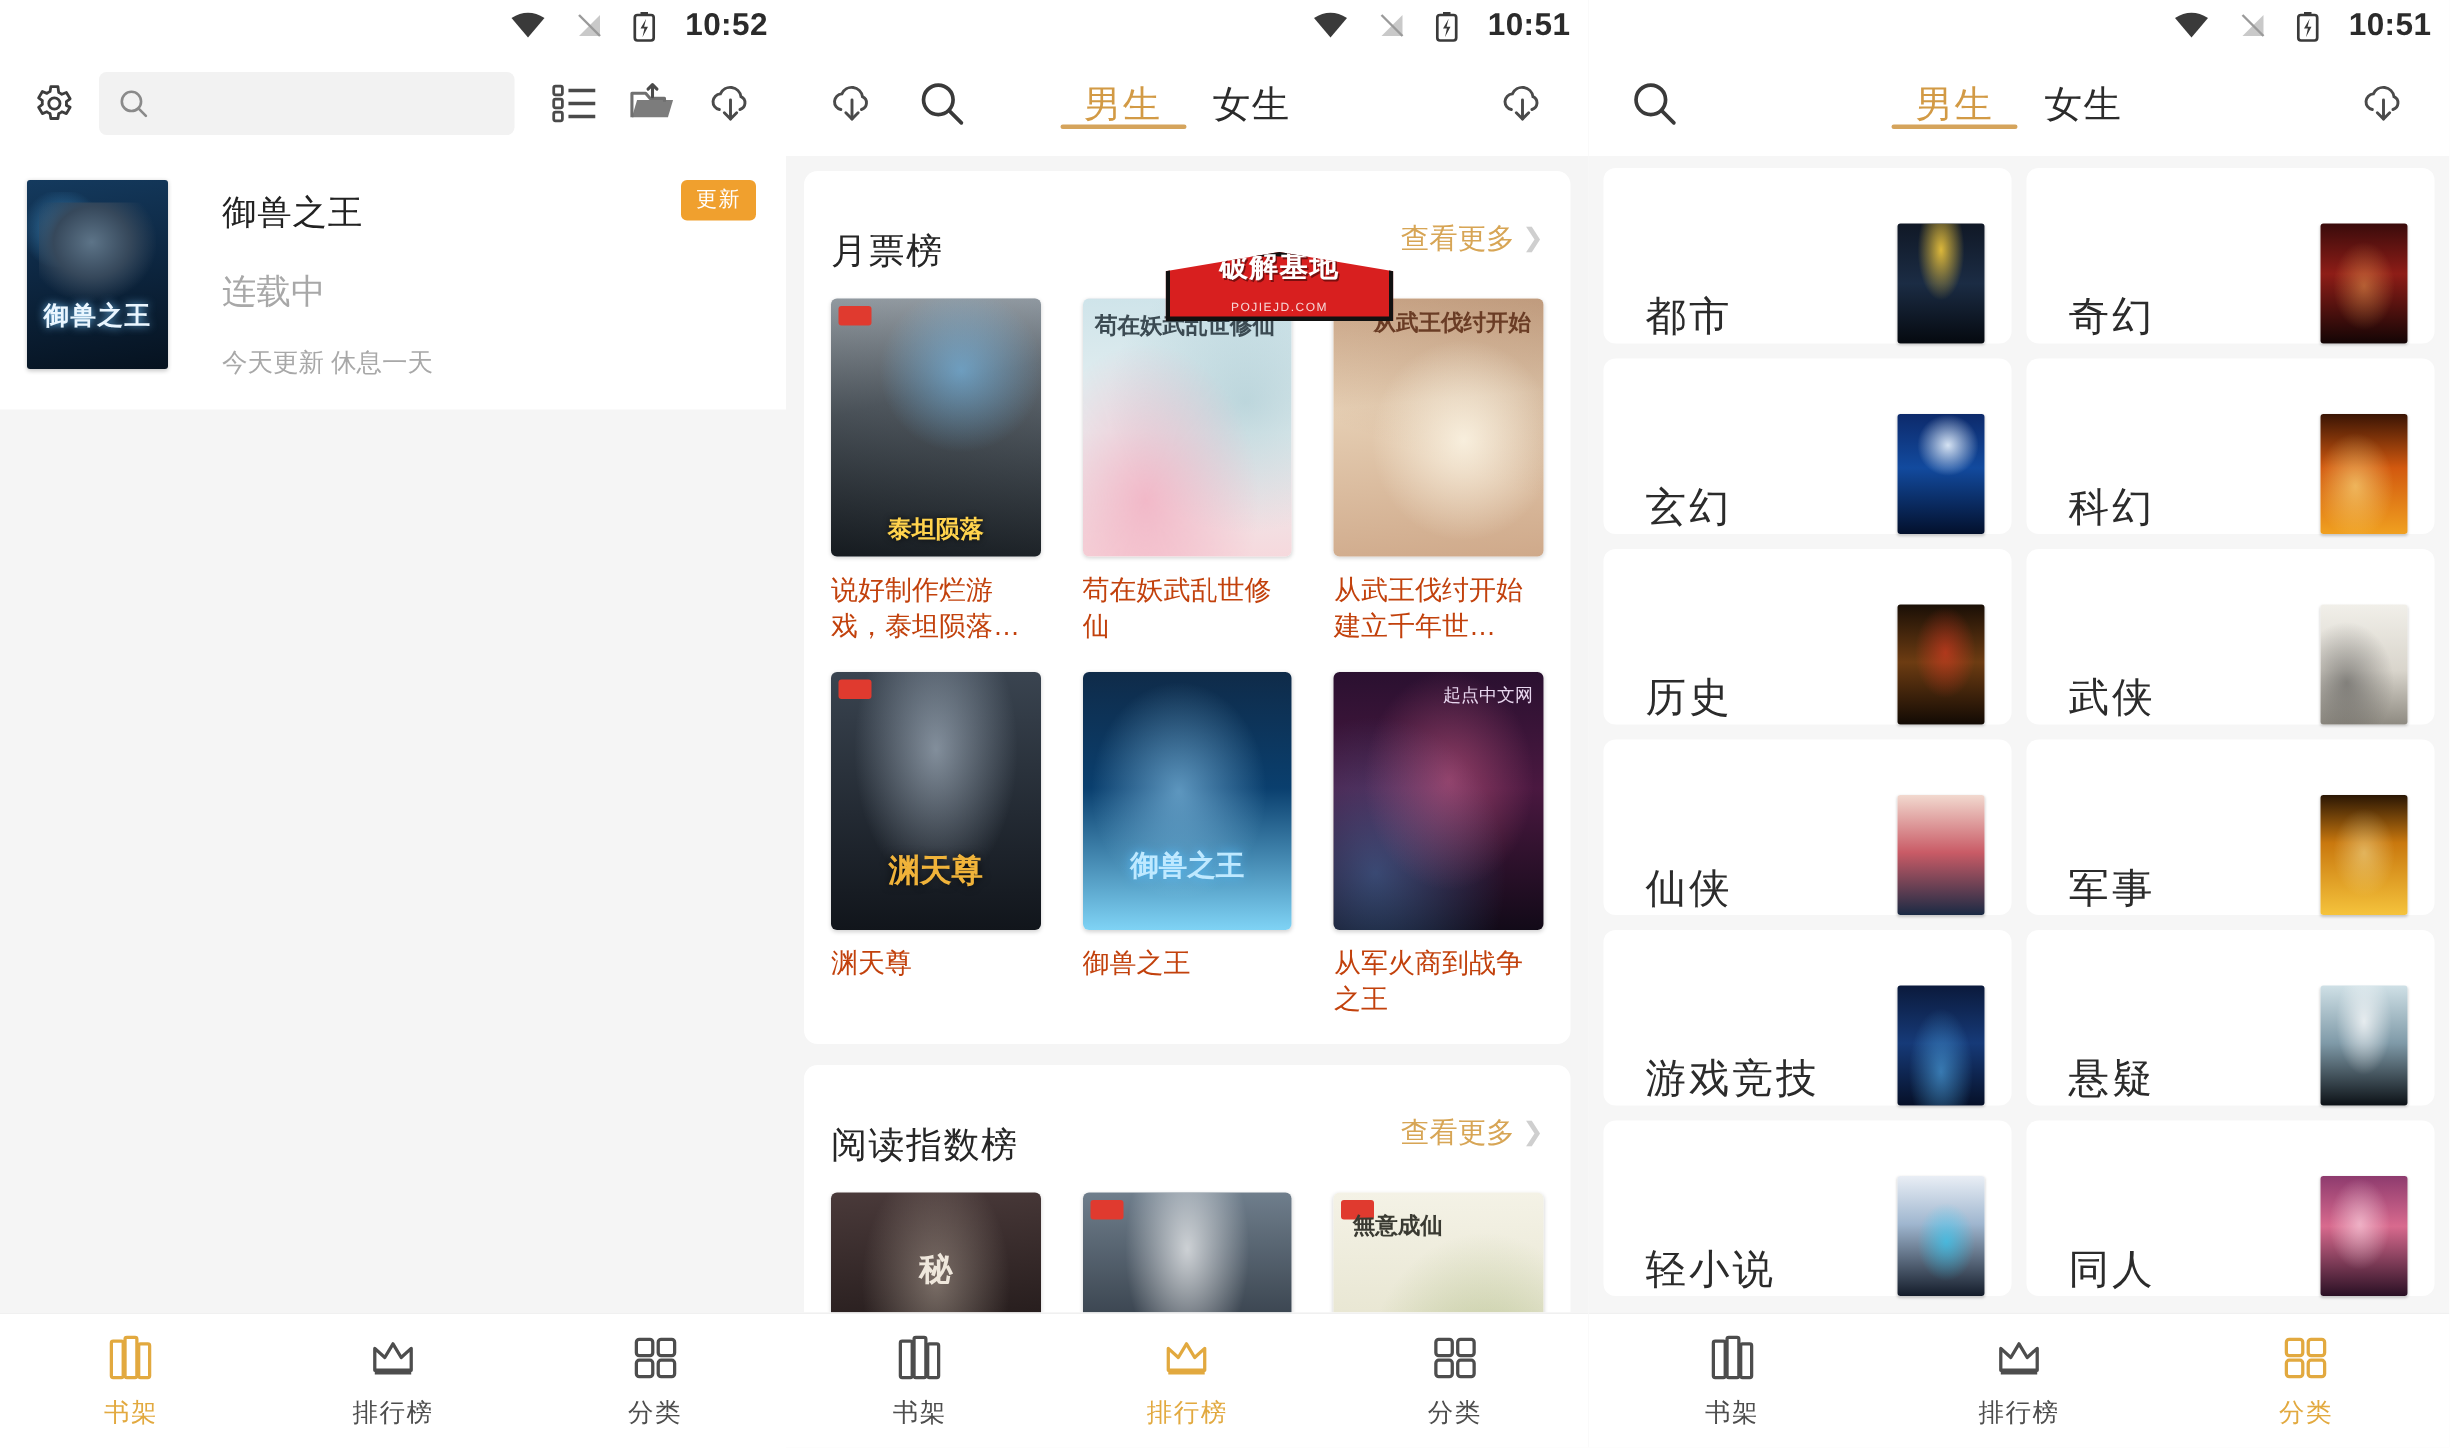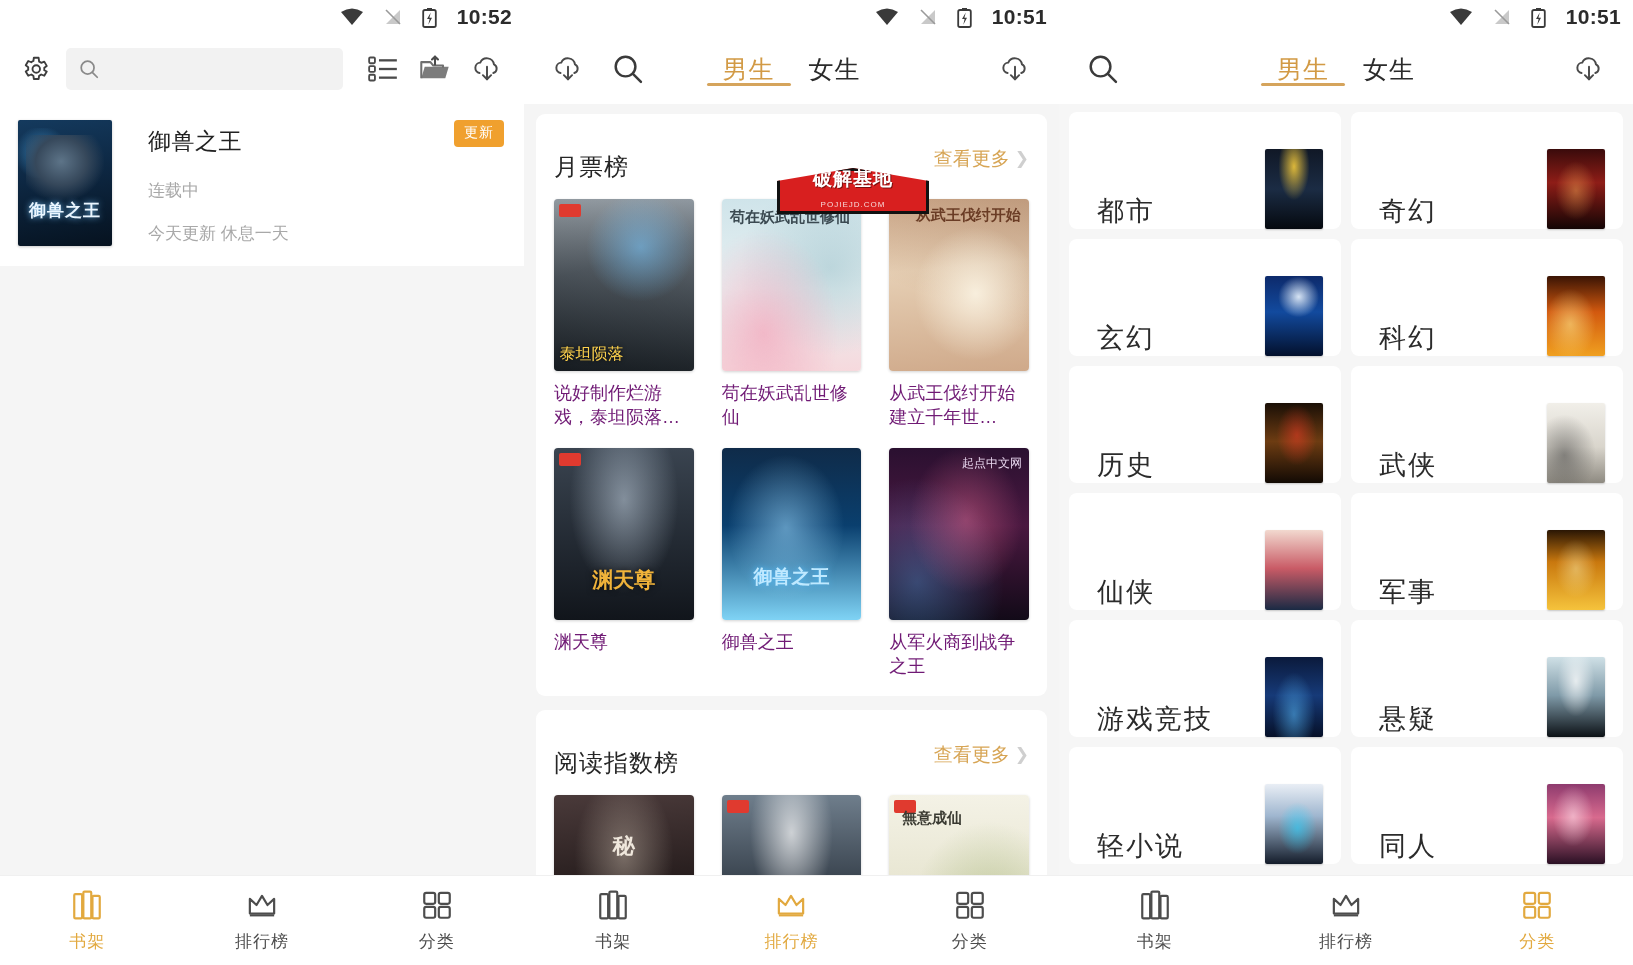--- a/index.html
+++ b/index.html
@@ -66,50 +66,50 @@
   .cover-glow { position: absolute; left: -10%; top: 6%; width: 70%; height: 40%;
     background: radial-gradient(circle at 50% 50%, rgba(90,190,255,.55), rgba(90,190,255,0) 66%); }
   .cover-title-v {
     position: absolute; left: 0; right: 0; bottom: 24px; text-align: center;
     color: #eaf6ff; font-size: 17px; font-weight: 700; letter-spacing: 1px;
     text-shadow: 0 0 6px rgba(120,200,255,.9);
     font-family: "DejaVu Serif", serif;
   }
   .shelf-meta { flex: 1; padding: 6px 0 0 36px; }
   .shelf-title { font-size: 23px; color: #222; margin-bottom: 22px; letter-spacing: .5px; }
-  .shelf-sub { font-size: 17px; color: #a8a8a8; margin-bottom: 20px; }
+  .shelf-sub { font-size: 23px; color: #a8a8a8; margin-bottom: 20px; }
   .shelf-sub2 { font-size: 17px; color: #a8a8a8; }
   .update-badge {
     position: absolute; right: 20px; top: 16px;
     background: #f0a02e; color: #fff; font-size: 14px;
     padding: 4px 10px 5px; border-radius: 4px; letter-spacing: 1px;
   }
   .p1-rest { background: #f5f5f5; height: 610px; }
 
   
   .p2-scroll { position: absolute; top: 104px; left: 0; right: 0; bottom: 90px; background: #f5f5f5; overflow: hidden; }
   .rank-card { background: #fff; border-radius: 9px; margin: 10px 12px 14px; padding: 20px 18px 18px; }
   .rank-head { display: flex; align-items: center; justify-content: space-between; margin-bottom: 16px; }
   .rank-title { font-size: 24px; color: #262626; letter-spacing: 1px; margin-top: 17px; }
   .rank-more { font-size: 19px; color: #d7a555; display: flex; align-items: center; gap: 5px; }
   .chev { font-size: 17px; color: #cfcfcf; }
   .book-grid { display: grid; grid-template-columns: repeat(3,1fr); gap: 18px 28px; }
   .book { }
   .bcover { width: 100%; height: 172px; border-radius: 4px; overflow: hidden; position: relative; box-shadow: 0 1px 3px rgba(0,0,0,.18); }
-  .bname { margin-top: 10px; font-size: 18px; line-height: 1.35; color: #701a75;
+  .bname { margin-top: 10px; font-size: 18px; line-height: 1.35; color: #c2410c;
            display: -webkit-box; -webkit-line-clamp: 2; -webkit-box-orient: vertical; overflow: hidden; }
   .tagdot { position: absolute; left: 5px; top: 5px; width: 22px; height: 13px; background: #e03a2f; border-radius: 2px; }
 
   
   .c-titan { background: linear-gradient(165deg,#8f9aa3 0%,#4d5964 38%,#1d2730 100%); }
   .c-titan .art { position:absolute; inset:0; background:
       radial-gradient(circle at 62% 28%, rgba(120,200,255,.55), rgba(0,0,0,0) 36%),
       linear-gradient(200deg, rgba(255,255,255,.22), rgba(0,0,0,.5)); }
   .c-titan .txt { position:absolute; left:4%; right:4%; bottom:8px; color:#ffd34d; font-size:16px;
-      font-weight:400; text-shadow:0 0 4px rgba(0,0,0,.8); line-height:1.1; }
+      font-weight:700; text-align:center; text-shadow:0 0 4px rgba(0,0,0,.8); line-height:1.1; }
   .c-xian { background: linear-gradient(180deg,#cfe4ea 0%,#e9f1f2 52%,#f6d9dd 100%); }
   .c-xian .art { position:absolute; inset:0; background:
       radial-gradient(ellipse at 30% 78%, rgba(242,170,190,.75), rgba(255,255,255,0) 55%),
       radial-gradient(ellipse at 78% 40%, rgba(150,190,200,.5), rgba(255,255,255,0) 60%); }
   .c-xian .txt { position:absolute; left:6%; top:10px; color:#3b4a52; font-size:15px; font-weight:700;
       font-family:"DejaVu Serif",serif; line-height:1.15; }
   .c-wu { background: linear-gradient(175deg,#d9b89a 0%,#e6cfb4 40%,#cfa98a 100%); }
   .c-wu .art { position:absolute; inset:0; background:
       radial-gradient(ellipse at 62% 55%, rgba(255,250,235,.8), rgba(0,0,0,0) 50%),
       linear-gradient(200deg, rgba(120,70,40,.28), rgba(0,0,0,0) 60%); }

